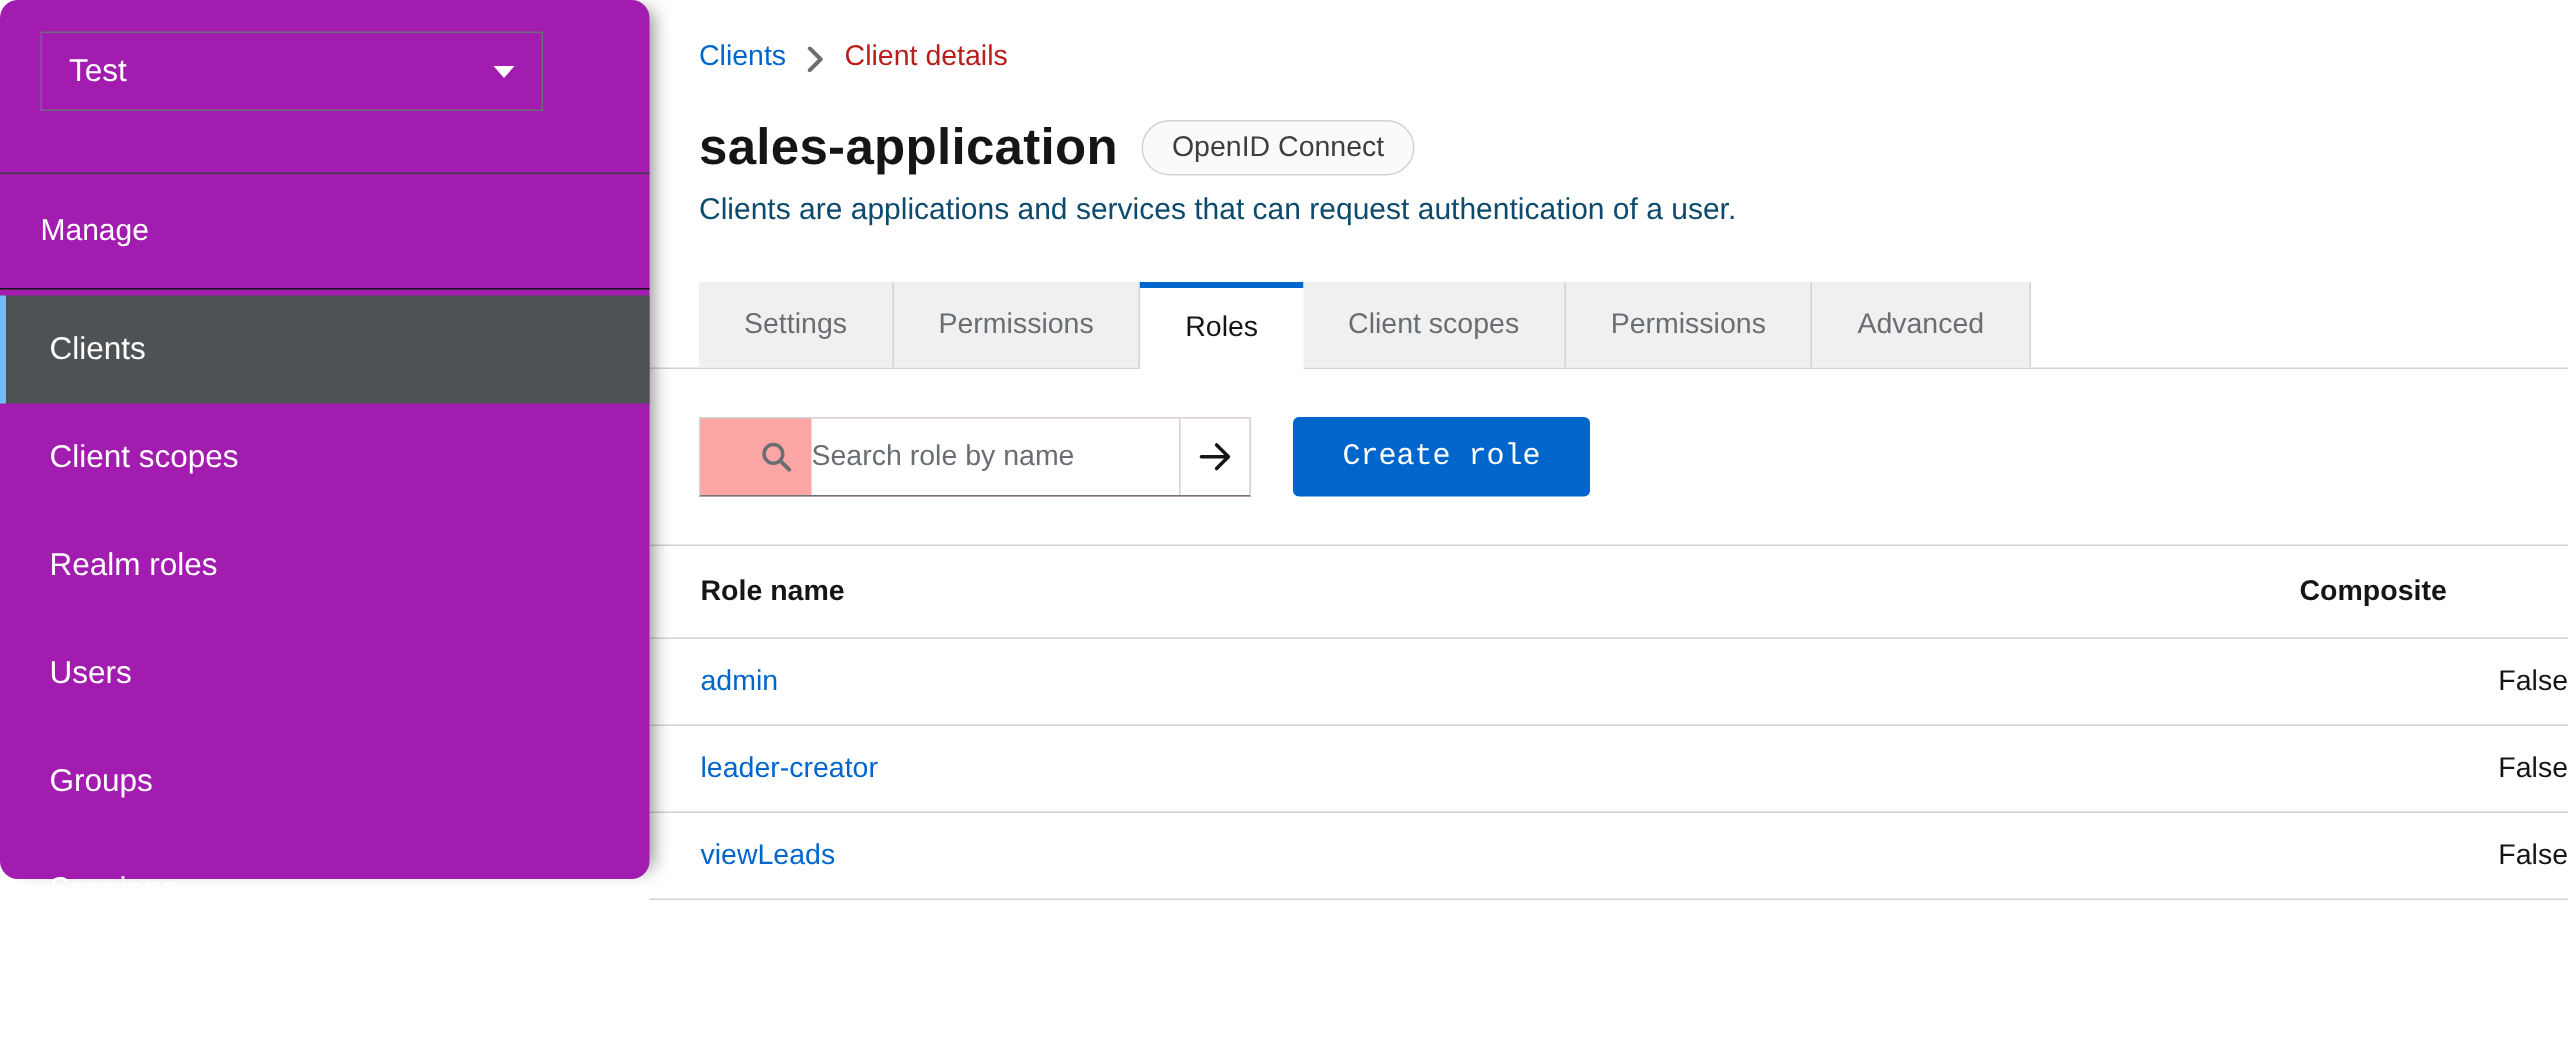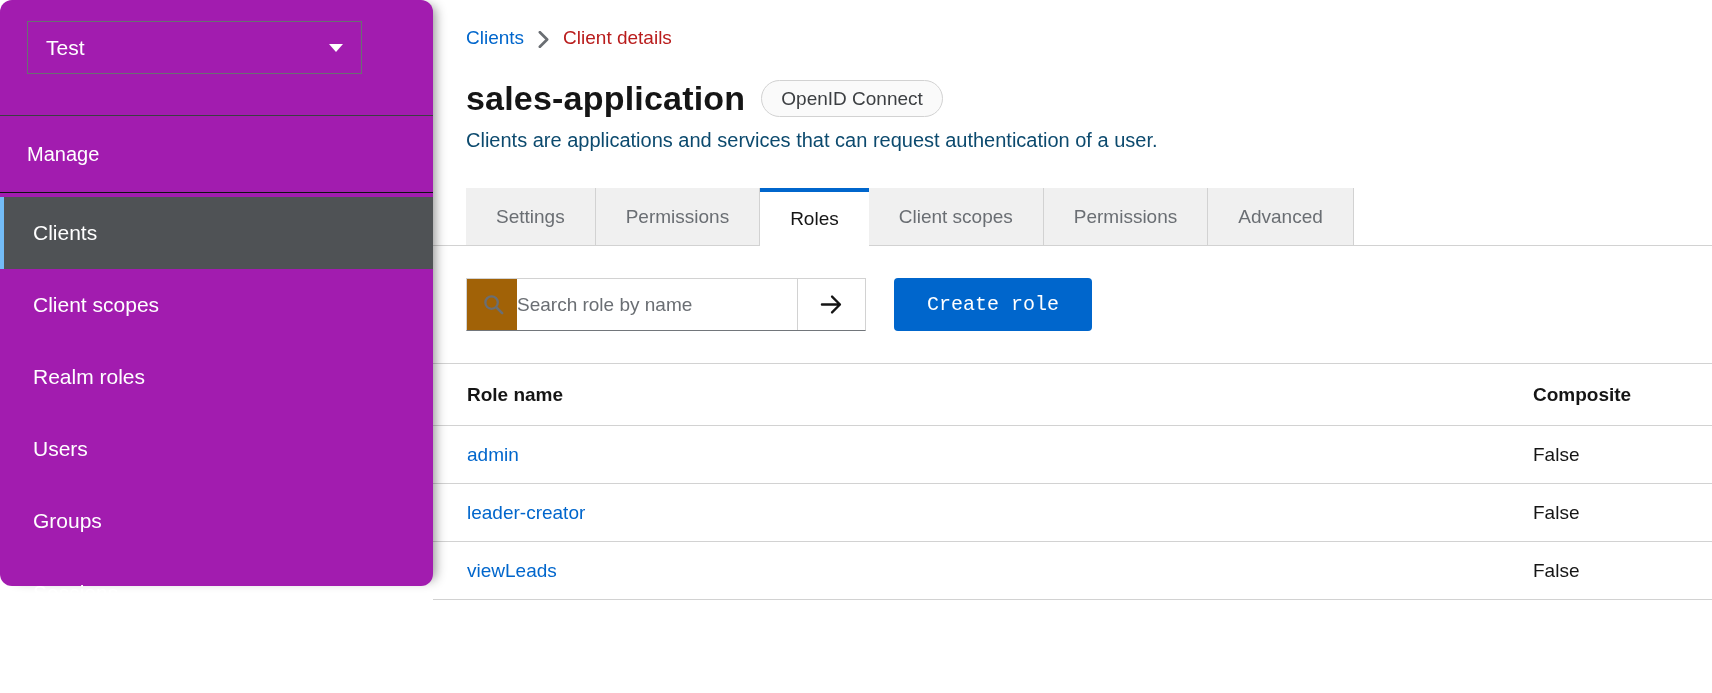--- a/index.html
+++ b/index.html
@@ -41,42 +41,42 @@
   .page-desc { margin-top:11px; font-size:20px; color:#0c4a6e; }
 
   .tabs-bar { margin-top:36px; display:flex; align-items:stretch; height:58px;
               border-bottom:1px solid #d2d2d2; padding-left:33px; }
   .tab { display:flex; align-items:center; padding:0 30px; background:#f0f0f0; color:#6a6e73;
          font-size:19px; cursor:pointer; border-right:1px solid #d2d2d2; }
   .tab.active { background:#fff; color:#151515; border-top:4px solid #0066cc;
                 border-right:none; margin-bottom:-1px; }
 
   .toolbar { margin:32px 0 0 33px; display:flex; align-items:center; }
-  .search-group { display:flex; height:53px; width:400px; border:1px solid #d2d2d2;
-                  border-bottom-color:#72767b; background:#a16207; }
+  .search-group { display:flex; height:53px; width:368px; border:1px solid #d2d2d2;
+                  border-bottom-color:#72767b; background:#fca5a5;padding-left:24px; }
   .search-box { display:flex; align-items:center; flex:1 1 auto; padding-left:15px; }
   .search-box svg { flex:0 0 auto; }
   .search-input { border:none; outline:none; flex:1 1 auto; min-width:0; margin-left:12px;
                   font-size:19px; font-family:inherit; color:#151515; height:100%; }
   .search-input::placeholder { color:#6a6e73; opacity:1; }
   .search-submit { width:68px; border:none; border-left:1px solid #d2d2d2; background:#fff;
                    display:flex; align-items:center; justify-content:center; cursor:pointer; }
   .create-btn { margin-left:28px; height:53px; padding:0 33px; background:#0066cc; color:#fff;
                 border:none; border-radius:4px; font-size:20px; font-family:Liberation Mono, monospace; cursor:pointer; }
 
   .roles-table { margin-top:32px; border-top:1px solid #d2d2d2; }
   .t-row { display:grid; grid-template-columns:1100px 1fr; align-items:center;
            border-bottom:1px solid #d2d2d2; }
   .t-head { height:62px; }
   .t-data { height:58px; }
   .cell { font-size:19px; }
   .cell.first { padding-left:34px; }
   .t-head .cell { font-weight:700; color:#151515; }
   .role-link { color:#0066cc; text-decoration:none; cursor:pointer; }
-  .composite-val { color:#151515; }
+  .composite-val { color:#151515;text-align:right; }
 </style>
 </head>
 <body>
 
 <div class="app">
 
   <nav class="sidebar">
     <div class="realm-area">
       <button class="realm-select">
         <span>Test</span>

